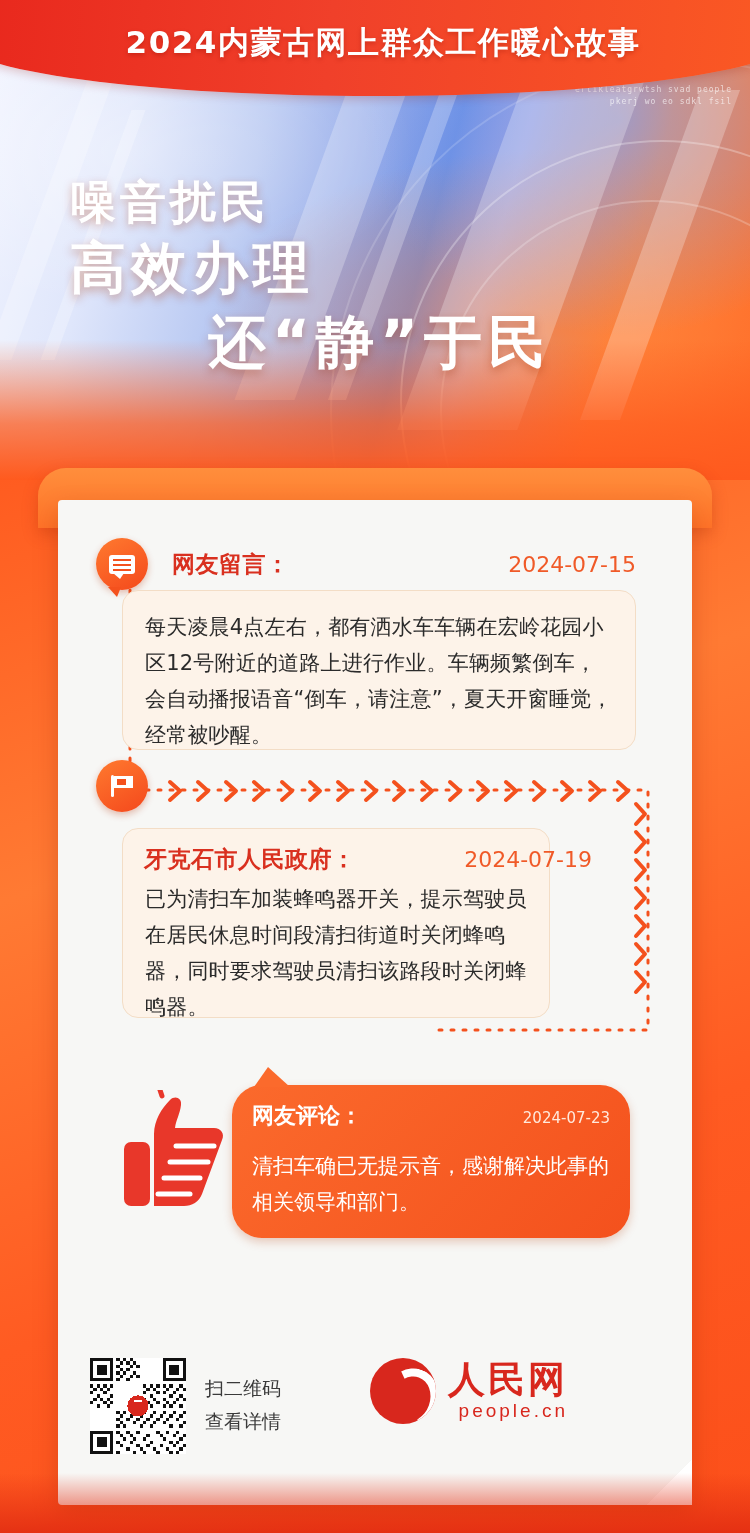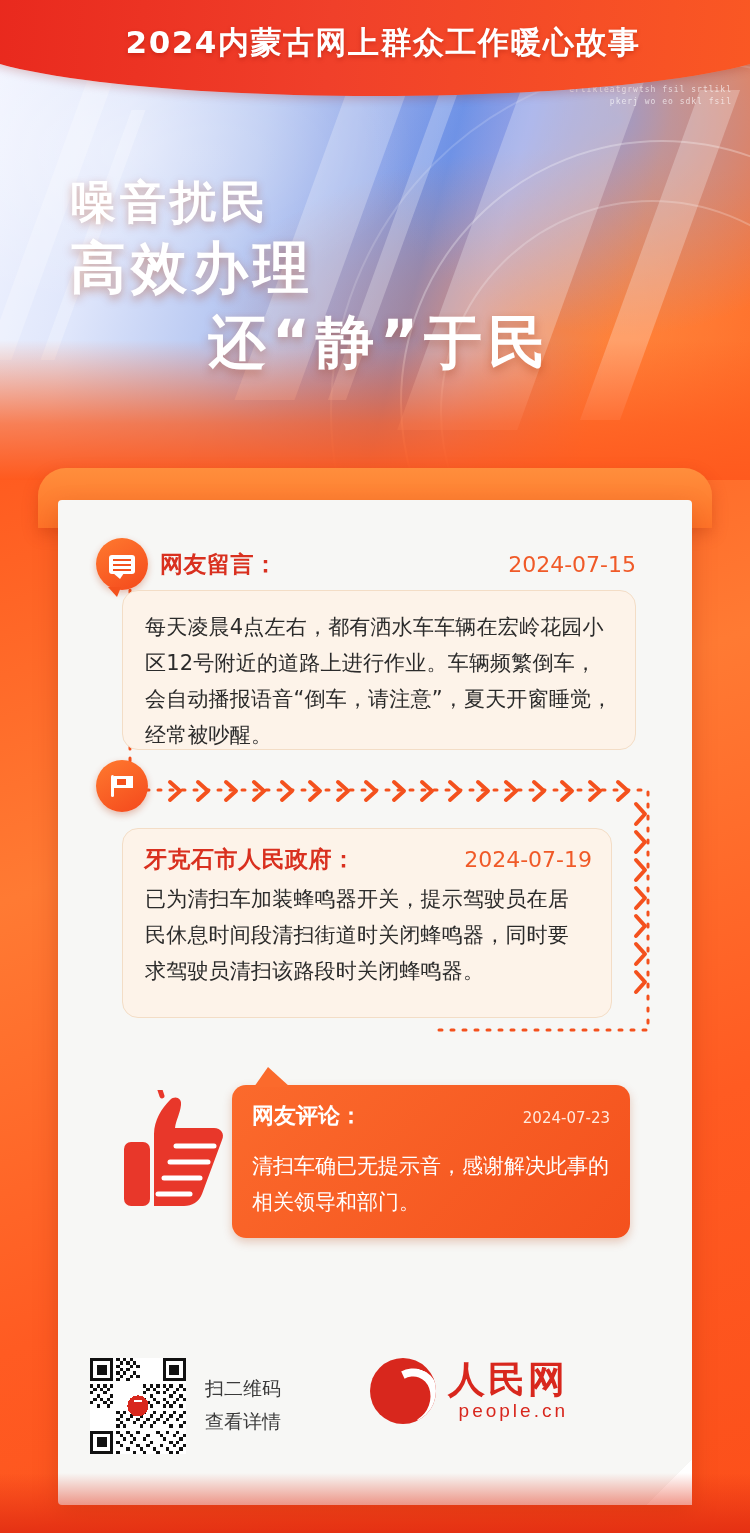--- a/index.html
+++ b/index.html
@@ -268,21 +268,21 @@
     pointer-events: none;
   }
 
   
   .comment-bubble {
     position: absolute;
     left: 232px;
     top: 1085px;
     width: 398px;
     background: linear-gradient(135deg, #fb6a2c 0%, #f4511d 100%);
-    border-radius: 14px;
+    border-radius: 30px;
     box-sizing: border-box;
     padding: 16px 20px 18px 20px;
     color: #ffffff;
     box-shadow: 0 4px 10px rgba(180,60,10,0.25);
   }
   .comment-bubble::before {
     content: "";
     position: absolute;
     left: 22px; top: -18px;
     border-left: 14px solid transparent;
@@ -398,21 +398,21 @@
     <div class="band b1"></div>
     <div class="band b2"></div>
     <div class="band b3"></div>
     <div class="band b4"></div>
     <div class="band b5"></div>
     <div class="band b6"></div>
     <div class="arc arc1"></div>
     <div class="arc arc2"></div>
     <div class="arc arc3"></div>
     <div class="tiny-text">
-      <div>ertikleatgrwtsh fsil  srtlikl</div>
+      <div>ertikleatgrwtsh svad  people</div>
       <div>pkerj wo eo sdkl fsil</div>
     </div>
     <div class="art-fade"></div>
   </div>
 
   <div class="header-ribbon"></div>
   <div class="header-title">2024内蒙古网上群众工作暖心故事</div>
 
   <div class="headline">
     <div class="hl-1">噪音扰民</div>
@@ -459,35 +459,35 @@
       <polyline points="486,202 495,212 486,222"></polyline>
     </g>
   </svg>
 
   <div class="row-head" style="left:96px; top:538px; width:540px;">
     <div class="icon-circle">
       <div class="bubble-glyph">
         <div class="bubble-lines"></div>
       </div>
     </div>
-    <div class="speaker-label label-user" style="margin-left:12px;">网友留言：</div>
+    <div class="speaker-label label-user" style="margin-left:24px;">网友留言：</div>
     <div class="date-text" style="margin-left:auto;">2024-07-15</div>
   </div>
   <div class="msg-box" style="left:122px; top:590px; width:514px; height:160px;">每天凌晨4点左右，都有洒水车车辆在宏岭花园小区12号附近的道路上进行作业。车辆频繁倒车，会自动播报语音“倒车，请注意”，夏天开窗睡觉，经常被吵醒。</div>
 
   <div class="row-head" style="left:96px; top:760px;">
     <div class="icon-circle flag-circle">
       <div class="flag-glyph">
         <div class="pole"></div>
         <div class="cloth"></div>
       </div>
     </div>
   </div>
 
-  <div class="msg-box" style="left:122px; top:828px; width:490px; height:190px; padding-top:52px;">已为清扫车加装蜂鸣器开关，提示驾驶员在居民休息时间段清扫街道时关闭蜂鸣器，同时要求驾驶员清扫该路段时关闭蜂鸣器。</div>
+  <div class="msg-box" style="left:122px; top:828px; width:428px; height:190px; padding-top:52px;">已为清扫车加装蜂鸣器开关，提示驾驶员在居民休息时间段清扫街道时关闭蜂鸣器，同时要求驾驶员清扫该路段时关闭蜂鸣器。</div>
   <div class="row-head" style="left:144px; top:844px; width:448px;">
     <div class="speaker-label label-gov">牙克石市人民政府：</div>
     <div class="date-text" style="margin-left:auto;">2024-07-19</div>
   </div>
 
   <svg class="thumb" viewBox="0 0 110 125">
     <g fill="#e8372a">
       <path d="M36,44 C36,30 44,18 52,10 C57,5 64,8 63,15 C62,24 58,30 57,38 L96,38 C103,38 107,44 104,50 L84,104 C81,112 74,116 66,116 L36,116 Z"></path>
       <rect x="6" y="52" width="26" height="64" rx="7"></rect>
     </g>

